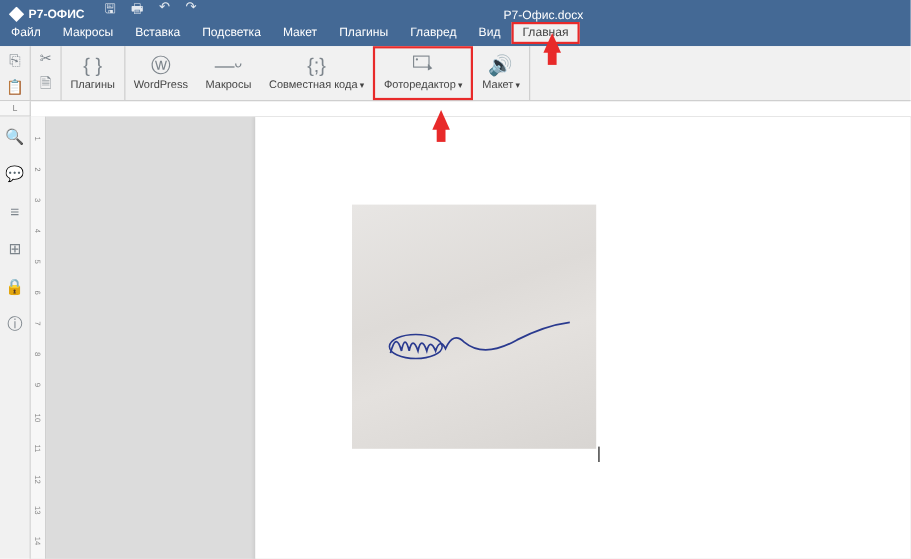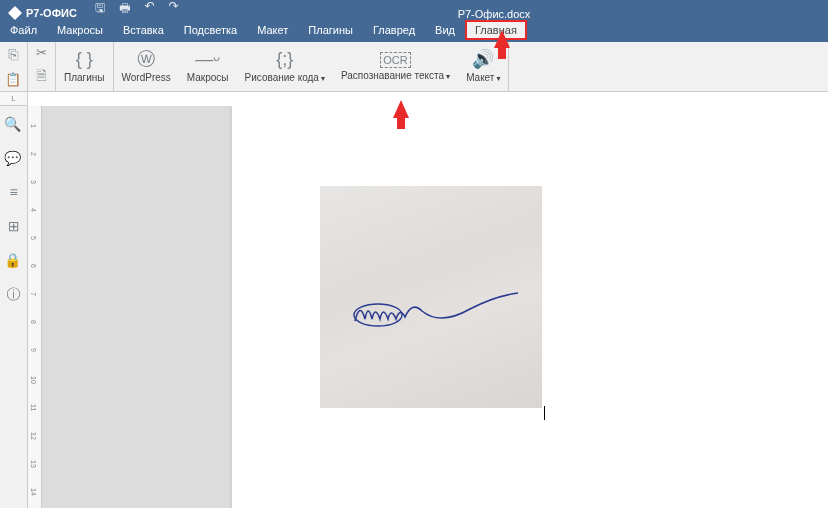--- a/index.html
+++ b/index.html
@@ -85,25 +85,31 @@
   <div class="tbtn no-sep">
     <span class="ico">ⓦ</span>
     <span>WordPress</span>
   </div>
   <div class="tbtn no-sep">
     <span class="ico">—ᵕ</span>
     <span>Макросы</span>
   </div>
   <div class="tbtn no-sep">
     <span class="ico">{;}</span>
-    <span><span>Рисование кода</span><span class="dd">▾</span></span>
+    <span><span>Совместная кода</span><span class="dd">▾</span></span>
   </div>
-  <div class="tbtn no-sep">
-    <span class="ico" style="font-size:11px;border:1px dashed #7d858c;padding:1px 2px">OCR</span>
-    <span><span>Распознавание текста</span><span class="dd">▾</span></span>
+  <div class="tbtn hl no-sep">
+    <span class="ico">
+      <svg width="20" height="16" viewBox="0 0 20 16">
+          <rect x="1" y="1" width="14" height="10" fill="none" stroke="#7d858c" stroke-width="1"></rect>
+          <circle cx="4" cy="4" r="1" fill="#7d858c"></circle>
+          <path d="M14 8 L18 12 L14 14 Z" fill="#7d858c"></path>
+        </svg>
+    </span>
+    <span><span>Фоторедактор</span><span class="dd">▾</span></span>
   </div>
   <div class="tbtn">
     <span class="ico">🔊</span>
     <span><span>Макет</span><span class="dd">▾</span></span>
   </div>
 </div>
 
 <div style="display:flex">
   <div class="ruler-corner">L</div>
   <div class="hruler">

